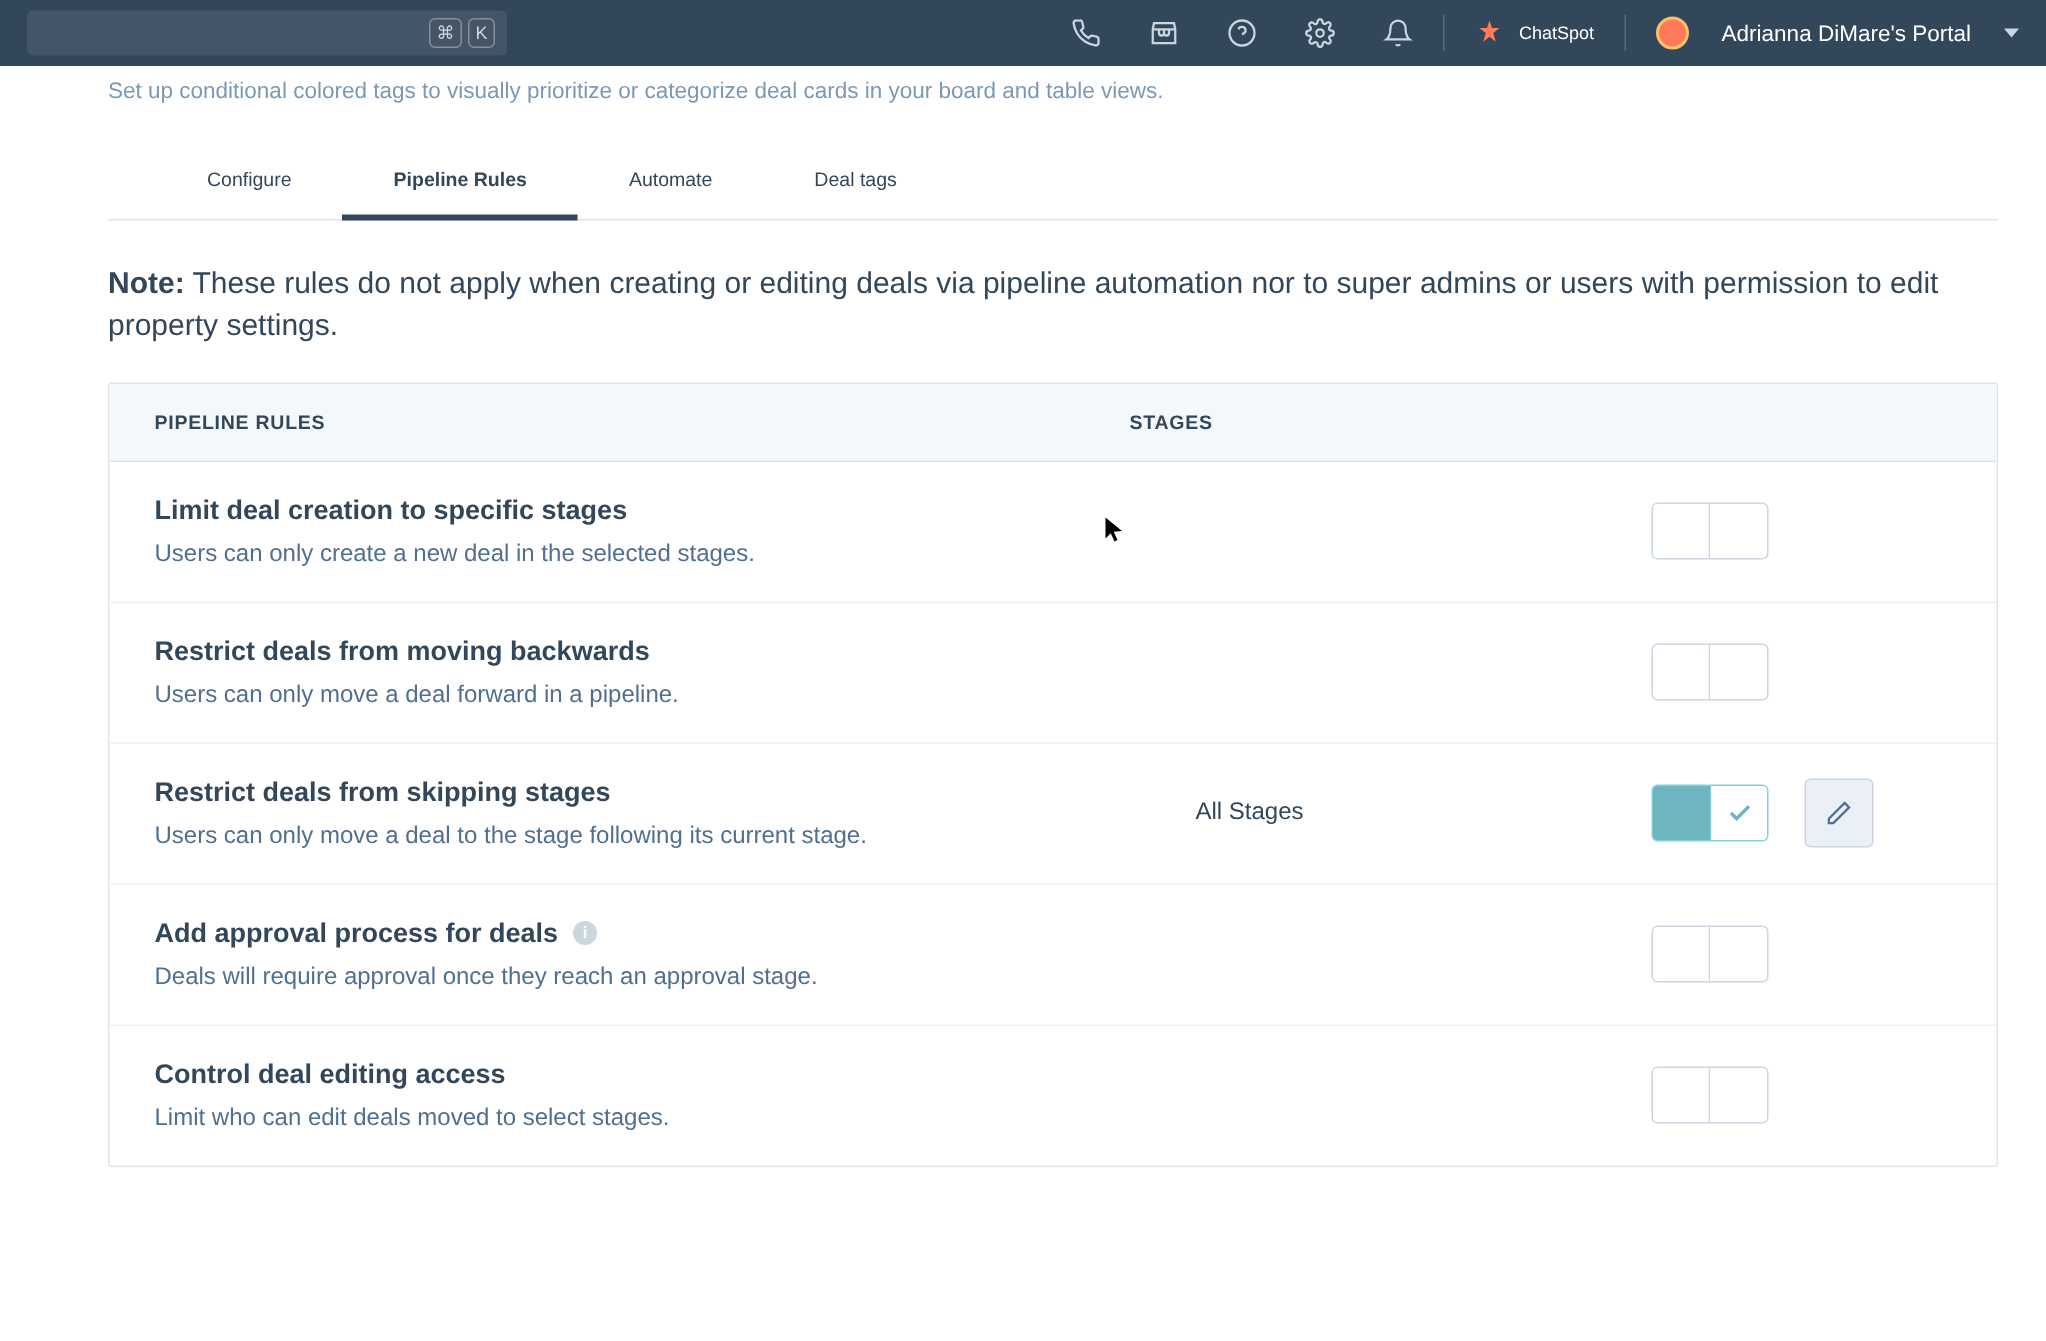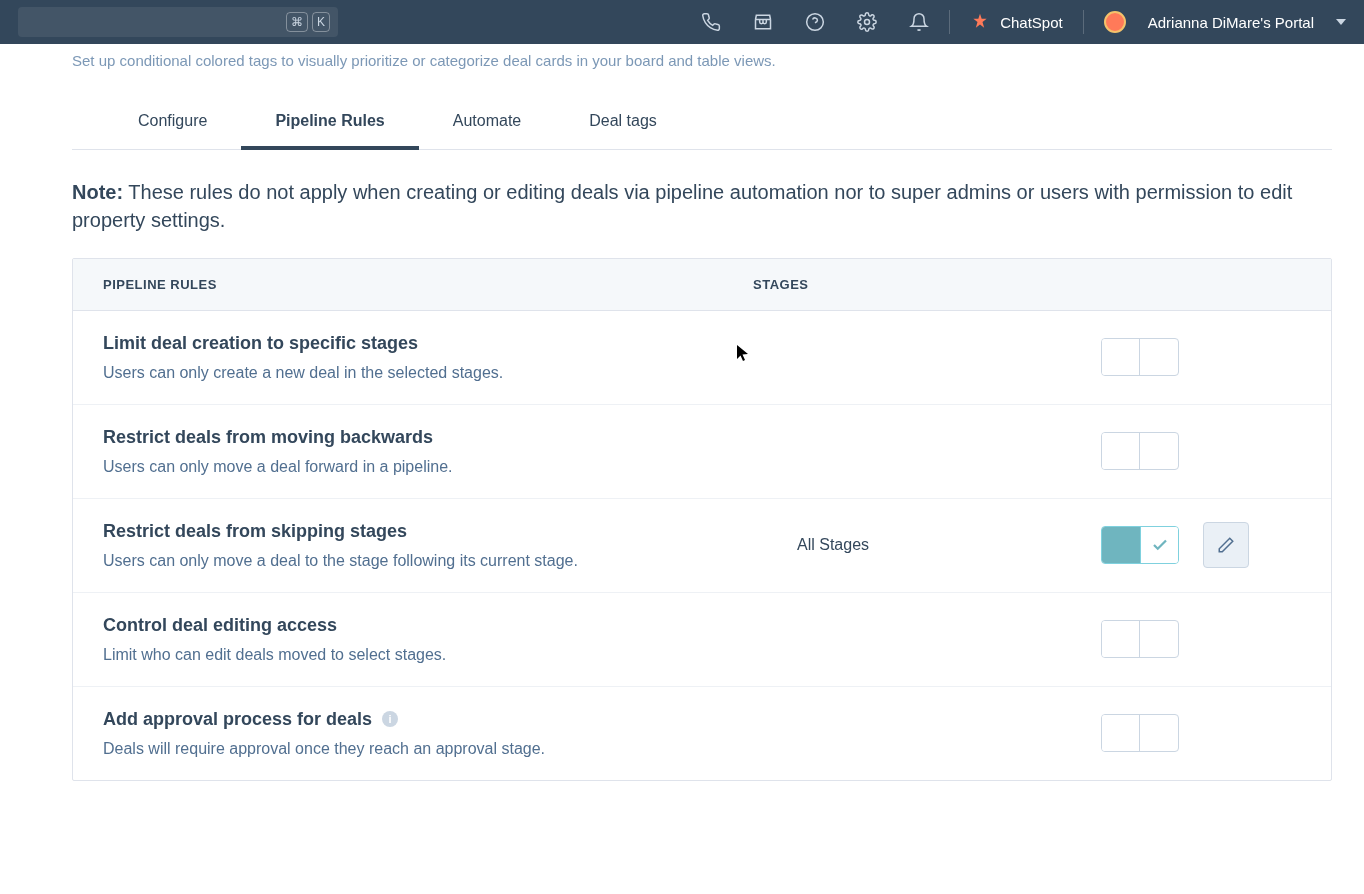--- a/index.html
+++ b/index.html
@@ -8,33 +8,33 @@
 
 .topnav { background: #33475b; height: 44px; display: flex; align-items: center; padding: 0 18px; color: #cbd6e2; }
 .topnav-left { display: flex; align-items: center; gap: 12px; flex: 0 0 auto; }
 .topnav-search { background: rgba(255,255,255,0.08); border-radius: 4px; width: 320px; height: 30px; display: flex; align-items: center; justify-content: flex-end; padding: 0 8px; gap: 4px; }
 .kbd { display: inline-flex; align-items: center; justify-content: center; border: 1px solid rgba(255,255,255,0.35); border-radius: 4px; min-width: 18px; height: 20px; padding: 0 4px; font-size: 12px; color: #cbd6e2; }
 .topnav-spacer { flex: 1; }
 .topnav-icons { display: flex; align-items: center; gap: 32px; }
 .nav-icon { width: 20px; height: 20px; color: #cbd6e2; display: inline-flex; align-items: center; justify-content: center; }
 .nav-icon svg { width: 20px; height: 20px; stroke: currentColor; fill: none; stroke-width: 1.8; }
 .divider-v { width: 1px; height: 24px; background: rgba(255,255,255,0.2); margin: 0 20px; }
-.chatspot { display: flex; align-items: center; gap: 10px; color: #fff; font-size: 15px; }
+.chatspot { display: flex; align-items: center; gap: 10px; color: #fff; font-size: 12px; }
 .chatspot-ico { width: 20px; height: 20px; color: #ff7a59; }
 .chatspot-ico svg { width: 20px; height: 20px; fill: currentColor; }
 .portal { display: flex; align-items: center; gap: 22px; color: #fff; font-size: 15px; }
 .avatar { width: 22px; height: 22px; border-radius: 50%; background: #ff7a59; border: 2px solid #f5c26b; }
 .caret { width: 0; height: 0; border-left: 5px solid transparent; border-right: 5px solid transparent; border-top: 6px solid #cbd6e2; }
 
 
 .page { padding: 6px 32px 0 32px; }
 .page-desc { color: #7c98b6; font-size: 15px; max-width: 730px; line-height: 1.45; margin-bottom: 24px; }
 
 .tabs { display: flex; border-bottom: 1px solid #dfe3eb; gap: 0; padding-left: 32px; }
-.tab { padding: 16px 34px 16px; font-size: 16px; color: #33475b; cursor: pointer; font-weight: 500; }
+.tab { padding: 16px 34px 16px; font-size: 13px; color: #33475b; cursor: pointer; font-weight: 500; }
 .tab.active { font-weight: 700; border-bottom: 4px solid #33475b; margin-bottom: -1px; }
 
 .note { font-size: 20px; color: #33475b; margin: 28px 0 24px 0; line-height: 1.4; }
 .note strong { font-weight: 700; }
 
 .rules-table { border: 1px solid #dfe3eb; border-radius: 2px; }
 .rules-header { display: flex; background: #f5f8fa; border-bottom: 1px solid #dfe3eb; padding: 18px 30px; font-size: 13px; font-weight: 700; letter-spacing: 0.5px; color: #33475b; }
 .col-rule { flex: 0 0 650px; }
 .col-stage { flex: 1; }
 .col-ctrl { flex: 0 0 200px; }
@@ -187,47 +187,47 @@
         <div class="edit-btn">
           <svg viewBox="0 0 24 24">
               <path d="M17 3l4 4L7 21H3v-4L17 3z"></path>
             </svg>
         </div>
       </div>
     </div>
 
     <div class="rule-row">
       <div class="col-rule">
-        <div class="rule-title">Control deal editing access</div>
-        <div class="rule-desc">Limit who can edit deals moved to select stages.</div>
-      </div>
-      <div class="col-stage stage-text"></div>
-      <div class="col-ctrl ctrl-wrap">
-        <div class="toggle">
-            <div class="knob"></div>
-          </div>
-      </div>
-    </div>
-
-    <div class="rule-row">
-      <div class="col-rule">
         <div class="rule-title">
           <span>Add approval process for deals</span>
           <span class="info-ico">i</span>
         </div>
         <div class="rule-desc">Deals will require approval once they reach an approval stage.</div>
       </div>
       <div class="col-stage stage-text"></div>
       <div class="col-ctrl ctrl-wrap">
         <div class="toggle">
             <div class="knob"></div>
           </div>
       </div>
     </div>
 
+    <div class="rule-row">
+      <div class="col-rule">
+        <div class="rule-title">Control deal editing access</div>
+        <div class="rule-desc">Limit who can edit deals moved to select stages.</div>
+      </div>
+      <div class="col-stage stage-text"></div>
+      <div class="col-ctrl ctrl-wrap">
+        <div class="toggle">
+            <div class="knob"></div>
+          </div>
+      </div>
+    </div>
+
   </div>
 
   <div class="cursor-ptr">
     <svg viewBox="0 0 14 18">
         <path d="M1 1 L1 15 L4.5 11.5 L7 17 L9 16 L6.5 10.5 L12 10 Z" fill="#000"></path>
       </svg>
   </div>
 </div>
 
 </body></html>

